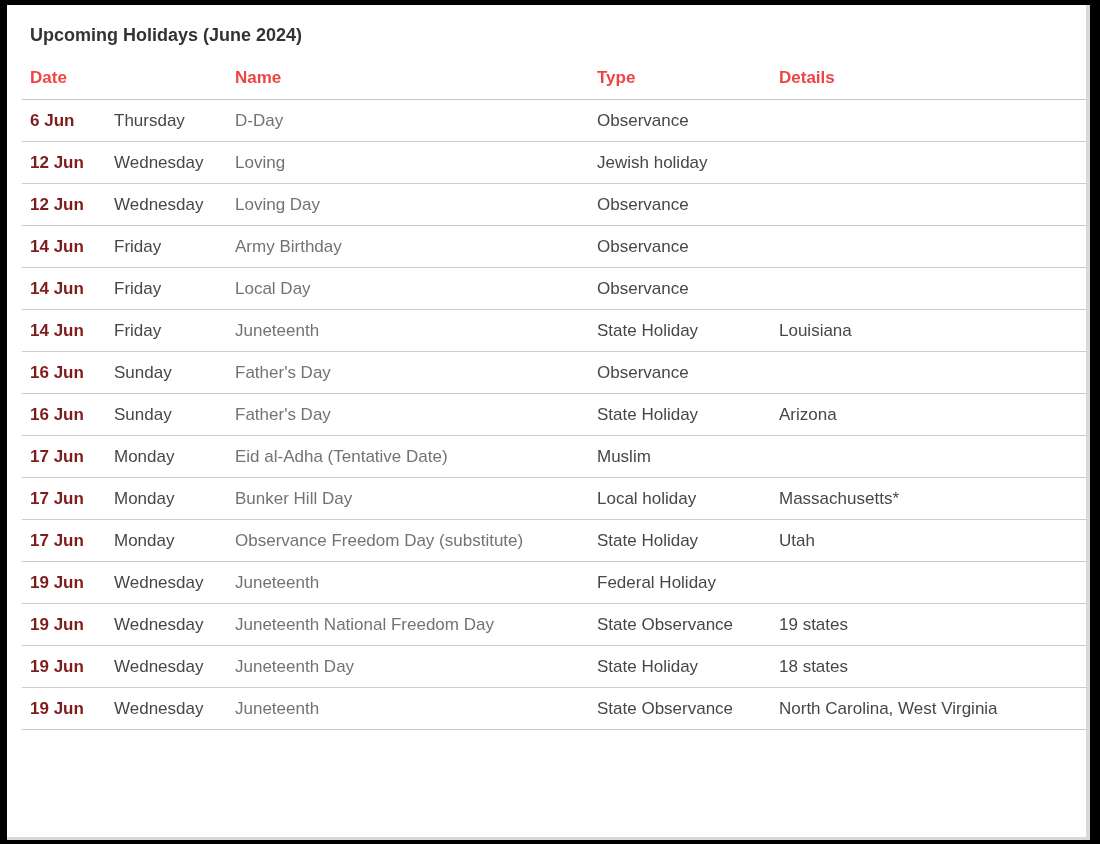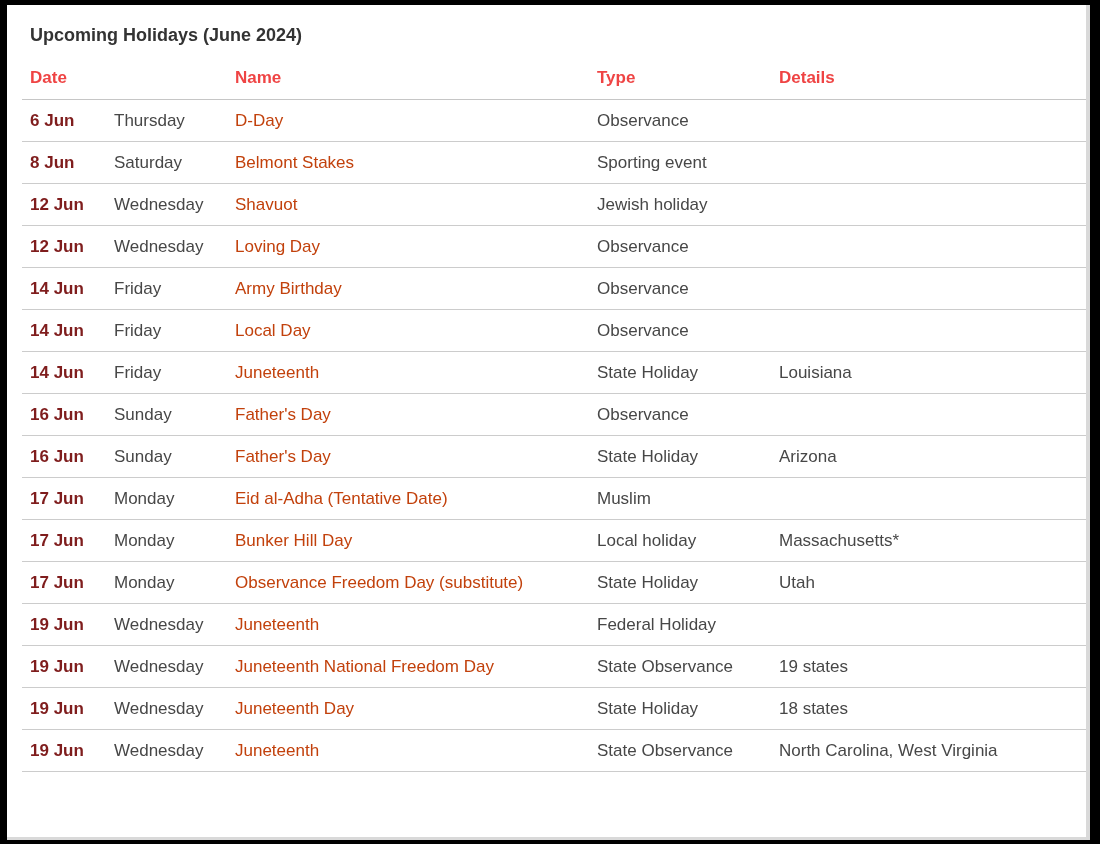--- a/index.html
+++ b/index.html
@@ -51,21 +51,21 @@
     color:#474747;
     border-bottom:1px solid #ccc;
     white-space:nowrap;
     overflow:hidden;
   }
   .holidays td.c-date{
     font-weight:bold;
     color:#7f1d1d;
   }
   .holidays a{
-    color:#c2410c;
+    color:#737373;
     text-decoration:none;
     cursor:pointer;
   }
 </style>
 </head>
 <body>
 
 <div class="page">
   <div class="page-title">Upcoming Holidays (June 2024)</div>
 
@@ -88,30 +88,23 @@
     </thead>
     <tbody id="rows-body">
         <tr>
     <td class="c-date">6 Jun</td>
     <td class="c-weekday">Thursday</td>
     <td class="c-name"><a>D-Day</a></td>
     <td class="c-type">Observance</td>
     <td class="c-details"></td>
   </tr>
         <tr>
-    <td class="c-date">8 Jun</td>
-    <td class="c-weekday">Saturday</td>
-    <td class="c-name"><a>Belmont Stakes</a></td>
-    <td class="c-type">Sporting event</td>
-    <td class="c-details"></td>
-  </tr>
-        <tr>
     <td class="c-date">12 Jun</td>
     <td class="c-weekday">Wednesday</td>
-    <td class="c-name"><a>Shavuot</a></td>
+    <td class="c-name"><a>Loving</a></td>
     <td class="c-type">Jewish holiday</td>
     <td class="c-details"></td>
   </tr>
         <tr>
     <td class="c-date">12 Jun</td>
     <td class="c-weekday">Wednesday</td>
     <td class="c-name"><a>Loving Day</a></td>
     <td class="c-type">Observance</td>
     <td class="c-details"></td>
   </tr>

